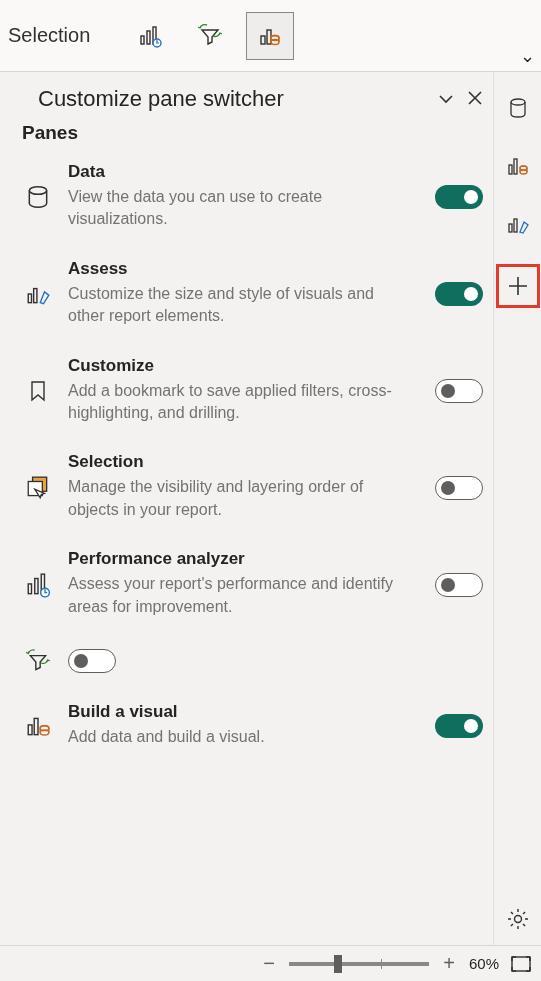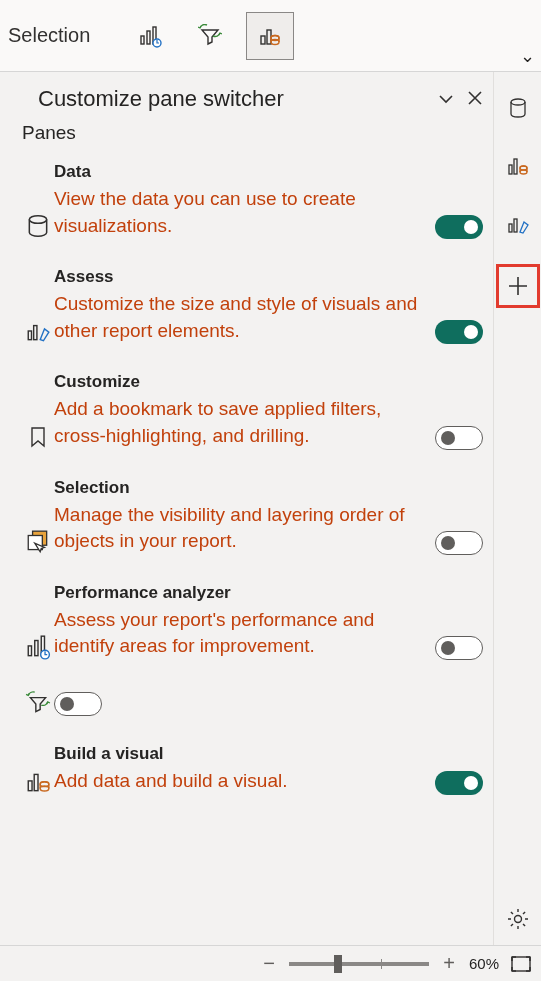--- a/index.html
+++ b/index.html
@@ -76,46 +76,46 @@
   }
   .panel-header-icons {
     display: flex;
     gap: 12px;
     font-size: 20px;
     color: #323130;
   }
   .panel-header-icons span { cursor: pointer; }
   .subheading {
     font-size: 19px;
-    font-weight: 400;
+    font-weight: 700;
     margin-bottom: 18px;
   }
   .pane-item {
     display: flex;
-    align-items: flex-end;
-    gap: 0;
+    align-items: center;
+    gap: 14px;
     margin-bottom: 28px;
   }
   .pane-icon {
     width: 32px;
     flex-shrink: 0;
     display: flex;
     justify-content: center;
     padding-top: 2px;
   }
   .pane-text { flex: 1; padding-right: 8px; }
   .pane-title {
     font-size: 17px;
     font-weight: 600;
     margin-bottom: 4px;
   }
   .pane-desc {
-    font-size: 19px;
+    font-size: 16px;
     line-height: 1.4;
-    color: #c2410c;
+    color: #737373;
   }
   .toggle {
     width: 48px;
     height: 24px;
     border-radius: 14px;
     position: relative;
     flex-shrink: 0;
     margin-top: 2px;
     cursor: pointer;
   }

